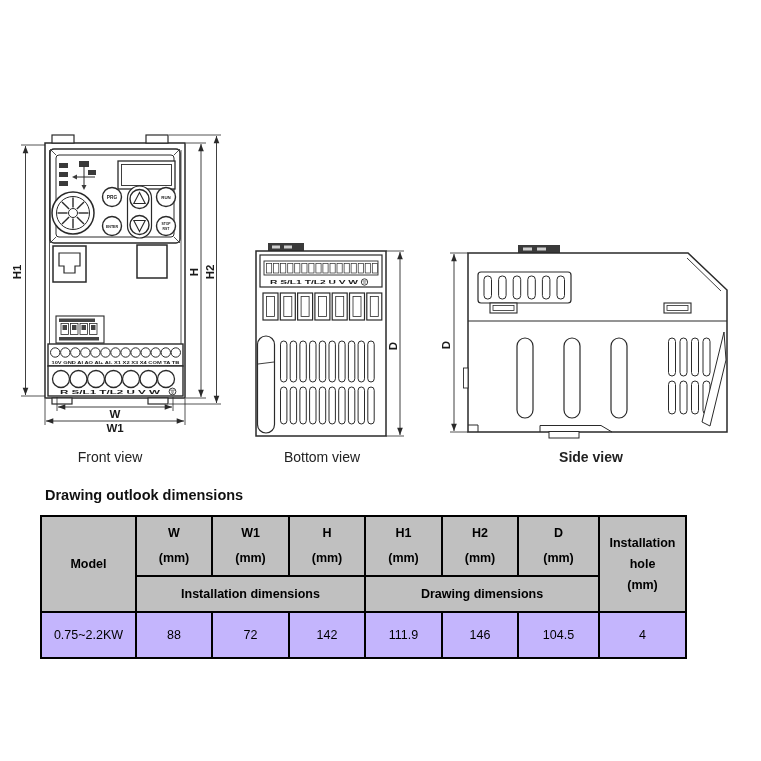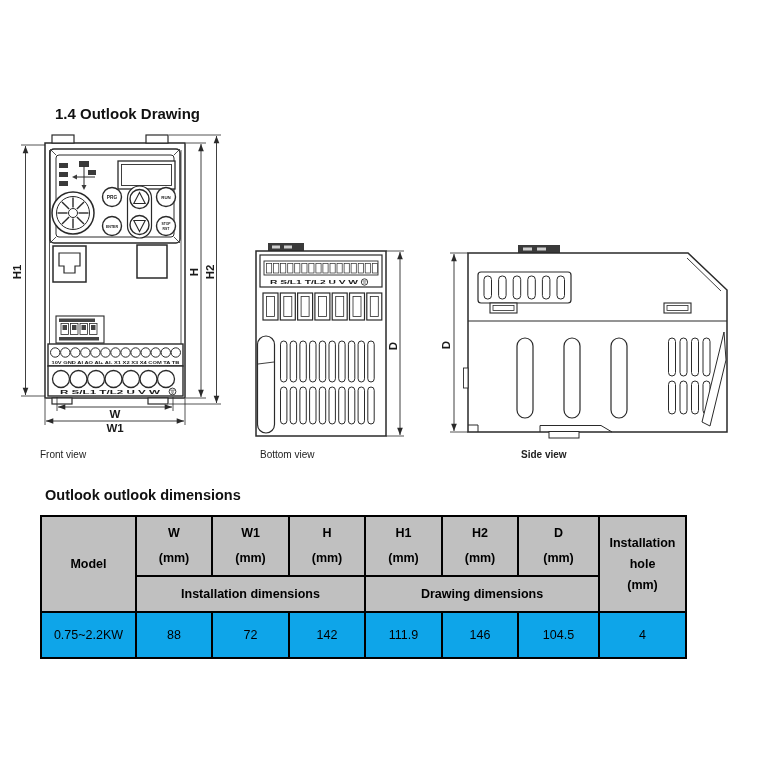--- a/index.html
+++ b/index.html
@@ -1,41 +1,40 @@
 <!DOCTYPE html>
 <html><head>
 <meta charset="utf-8">
 <style>
   html,body{margin:0;padding:0;background:#fff;}
   .page{position:relative;width:761px;height:761px;background:#ffffff;overflow:hidden;
         font-family:"Liberation Sans",sans-serif;color:#1a1a1a;}
   .title{position:absolute;left:55px;top:105px;font-size:15px;font-weight:bold;color:#111;}
-  .caption{position:absolute;width:140px;font-size:10px;color:#222;top:449px;}
-  .cap-front{left:40px;} .cap-bottom{left:260px;} .cap-side{left:521px;font-weight:bold;}
+  .caption{position:absolute;width:140px;text-align:center;font-size:14px;color:#222;top:449px;}
+  .cap-front{left:40px;} .cap-bottom{left:252px;} .cap-side{left:521px;font-weight:bold;}
   .table-heading{position:absolute;left:45px;top:487px;font-size:14.5px;font-weight:bold;color:#111;}
   svg.drawings{position:absolute;left:0;top:0;}
   svg .ln{stroke:#2a2a2a;fill:none;}
   svg .fw{fill:#ffffff;stroke:#2a2a2a;}
   svg text{font-family:"Liberation Sans",sans-serif;fill:#1a1a1a;}
   svg .dim{font-size:11.5px;font-weight:bold;}
   svg .tb{font-weight:bold;}
   .dims-table{position:absolute;left:40px;top:515px;border-collapse:collapse;table-layout:fixed;
               width:645px;font-size:12.5px;color:#000;}
   .dims-table td{border:2px solid #000;text-align:center;vertical-align:middle;padding:0;}
   .dims-table td.hd{background:#c0c0c0;font-weight:bold;}
-  .r1 td{height:58px;} .r2 td{height:34px;} .r3 td{height:44px;background:#0ea5e9;text-align:center;}
+  .r1 td{height:58px;} .r2 td{height:34px;} .r3 td{height:44px;background:#c4b5fd;text-align:center;}
   .hdr2line span{display:block;line-height:25px;}
   .hole3line span{display:block;line-height:21px;}
 </style>
 </head>
 <body>
 
 <div class="page">
 
-  <div class="title">1.4 Outlook Drawing</div>
 
   <svg class="drawings" width="761" height="761" viewBox="0 0 761 761">
     <defs>
       <marker id="arw" viewBox="0 0 10 8" markerWidth="9" markerHeight="7.2" refX="9.5" refY="4" orient="auto-start-reverse">
         <path d="M0.5,0.5 L9.5,4 L0.5,7.5 Z" fill="#2a2a2a"></path>
       </marker>
     </defs>
 
     <g>
 
@@ -345,21 +344,21 @@
         <line class="ln" x1="454" y1="254" x2="454" y2="431" stroke-width="0.9" marker-start="url(#arw)" marker-end="url(#arw)"></line>
         <text class="dim" transform="rotate(-90 449.5 345)" x="449.5" y="345" text-anchor="middle">D</text>
       </g>
     </g>
   </svg>
 
   <div class="caption cap-front">Front view</div>
   <div class="caption cap-bottom">Bottom view</div>
   <div class="caption cap-side">Side view</div>
 
-  <div class="table-heading">Outlook outlook dimensions</div>
+  <div class="table-heading">Drawing outlook dimensions</div>
 
   <table class="dims-table">
     <colgroup>
       <col style="width:95px">
         <col style="width:76px">
         <col style="width:77px">
         <col style="width:76px">
       <col style="width:77px">
         <col style="width:76px">
         <col style="width:81px">

